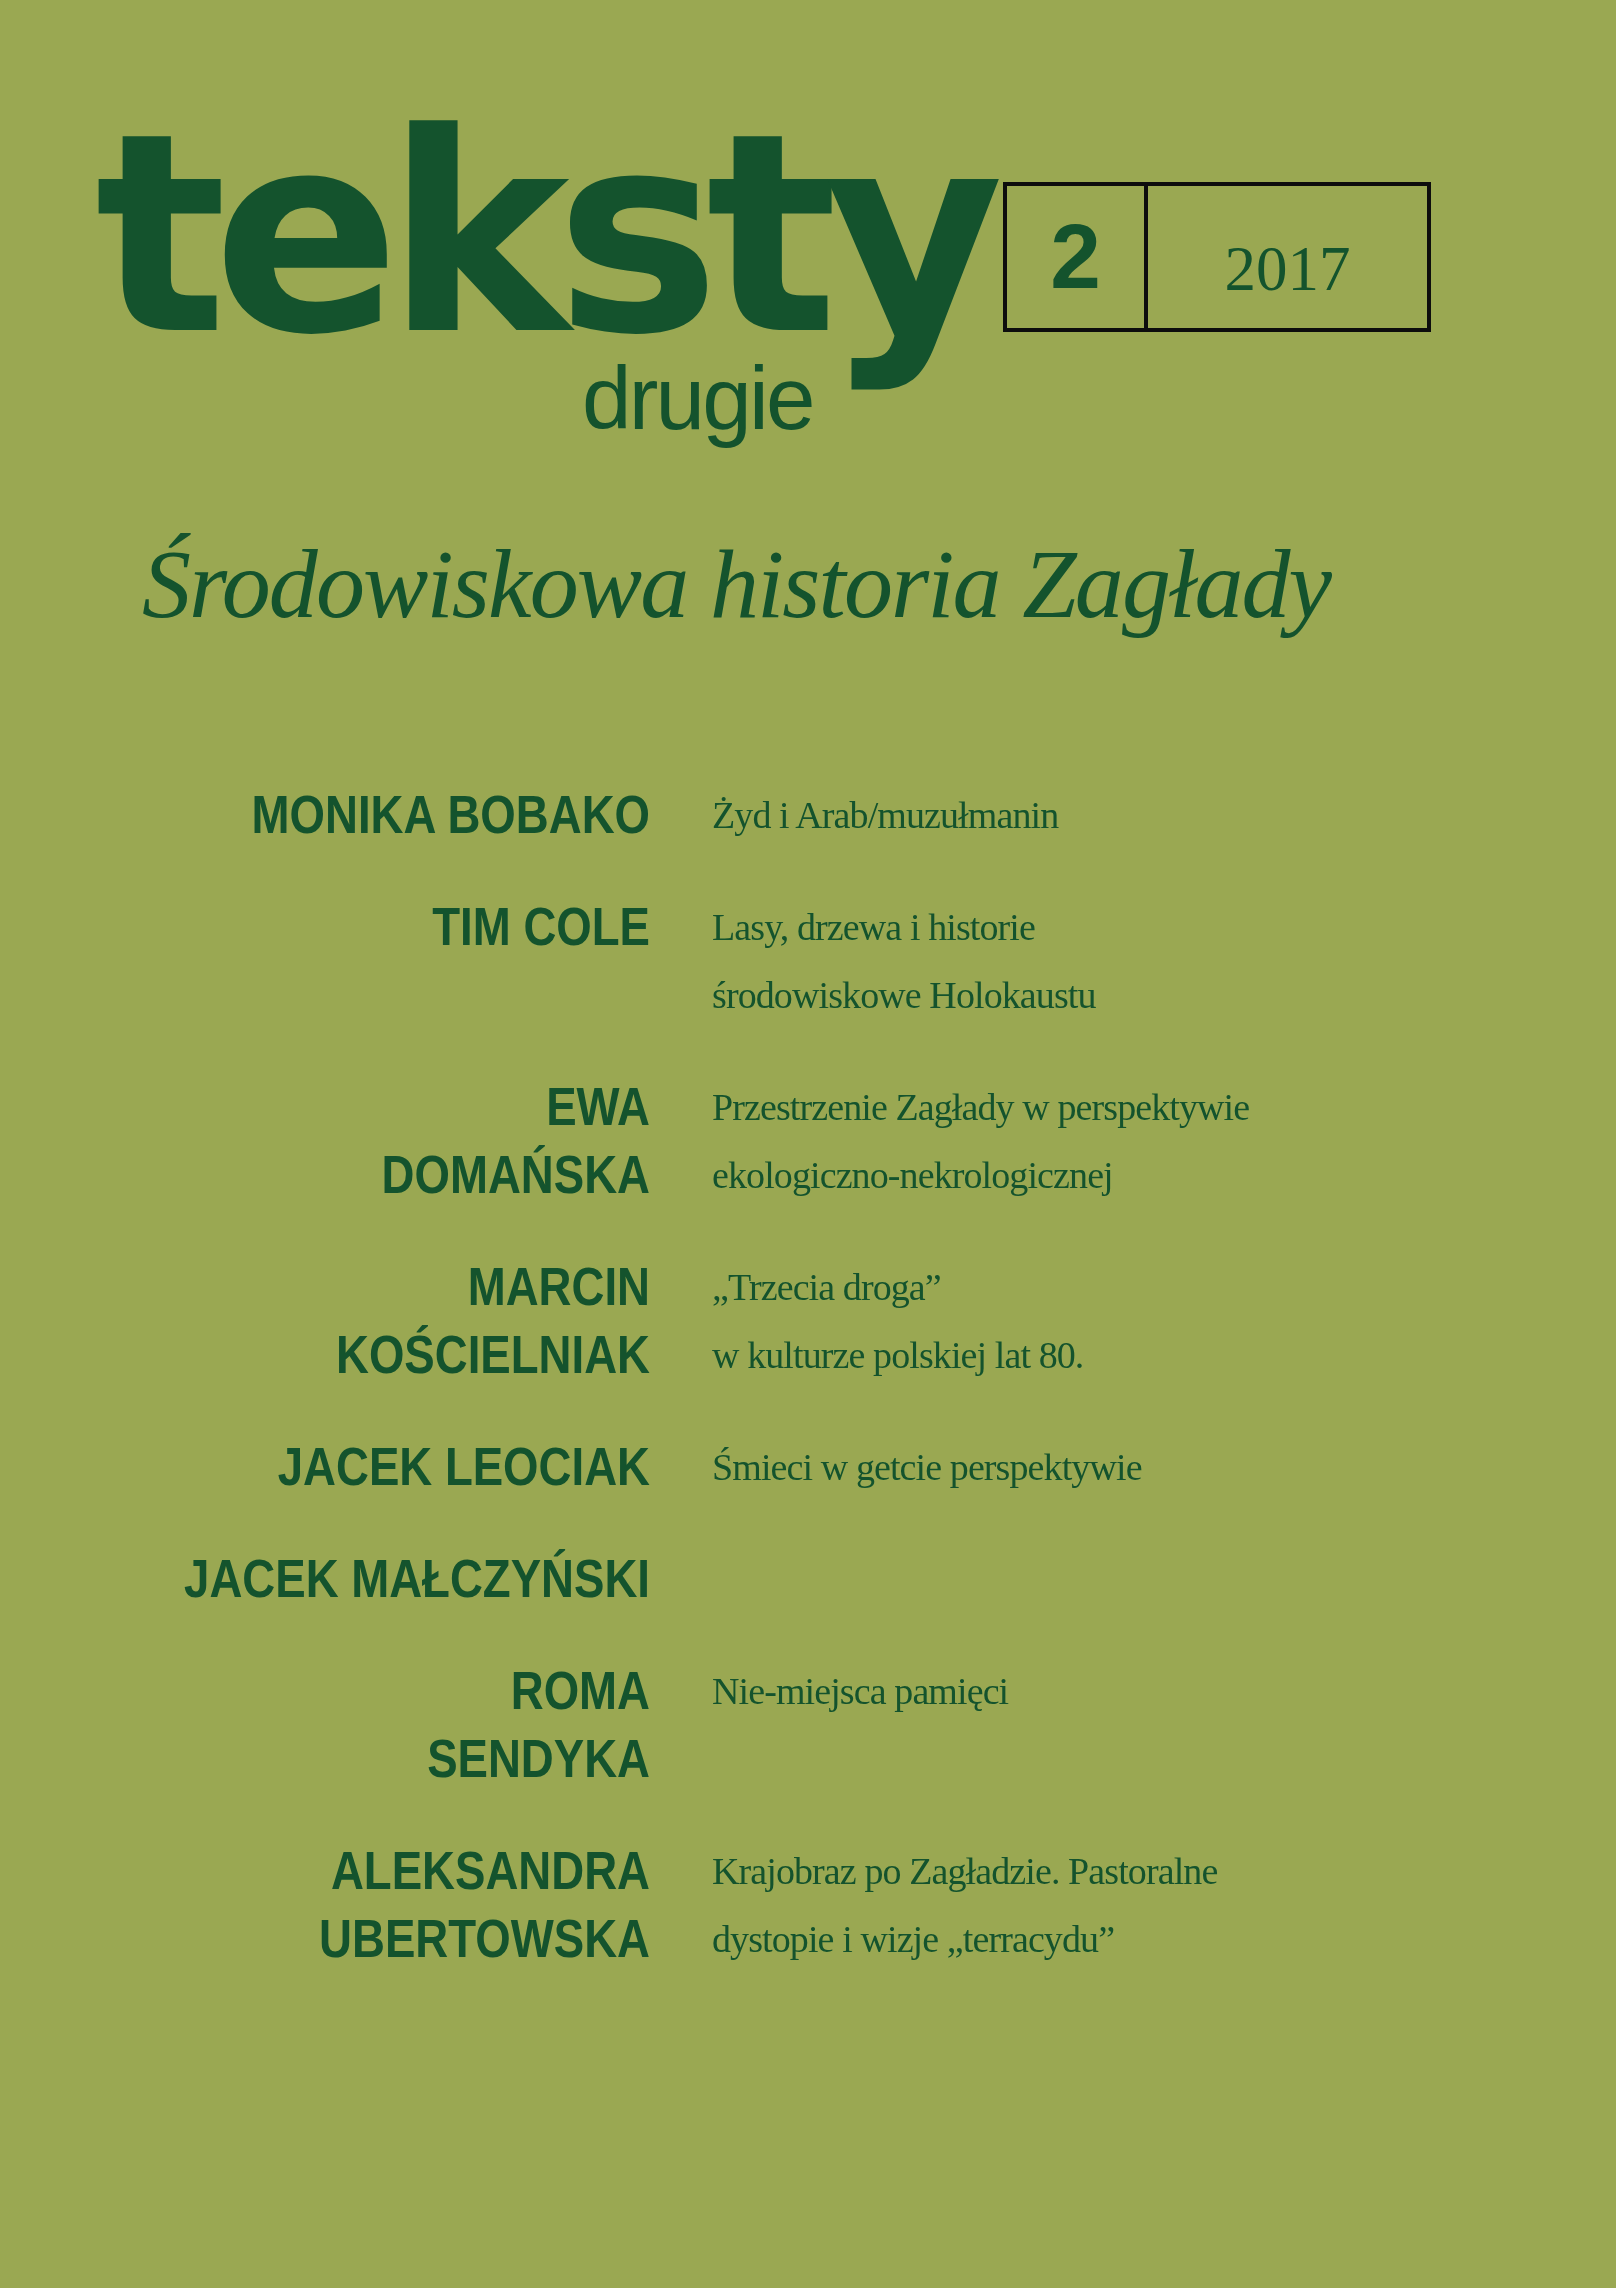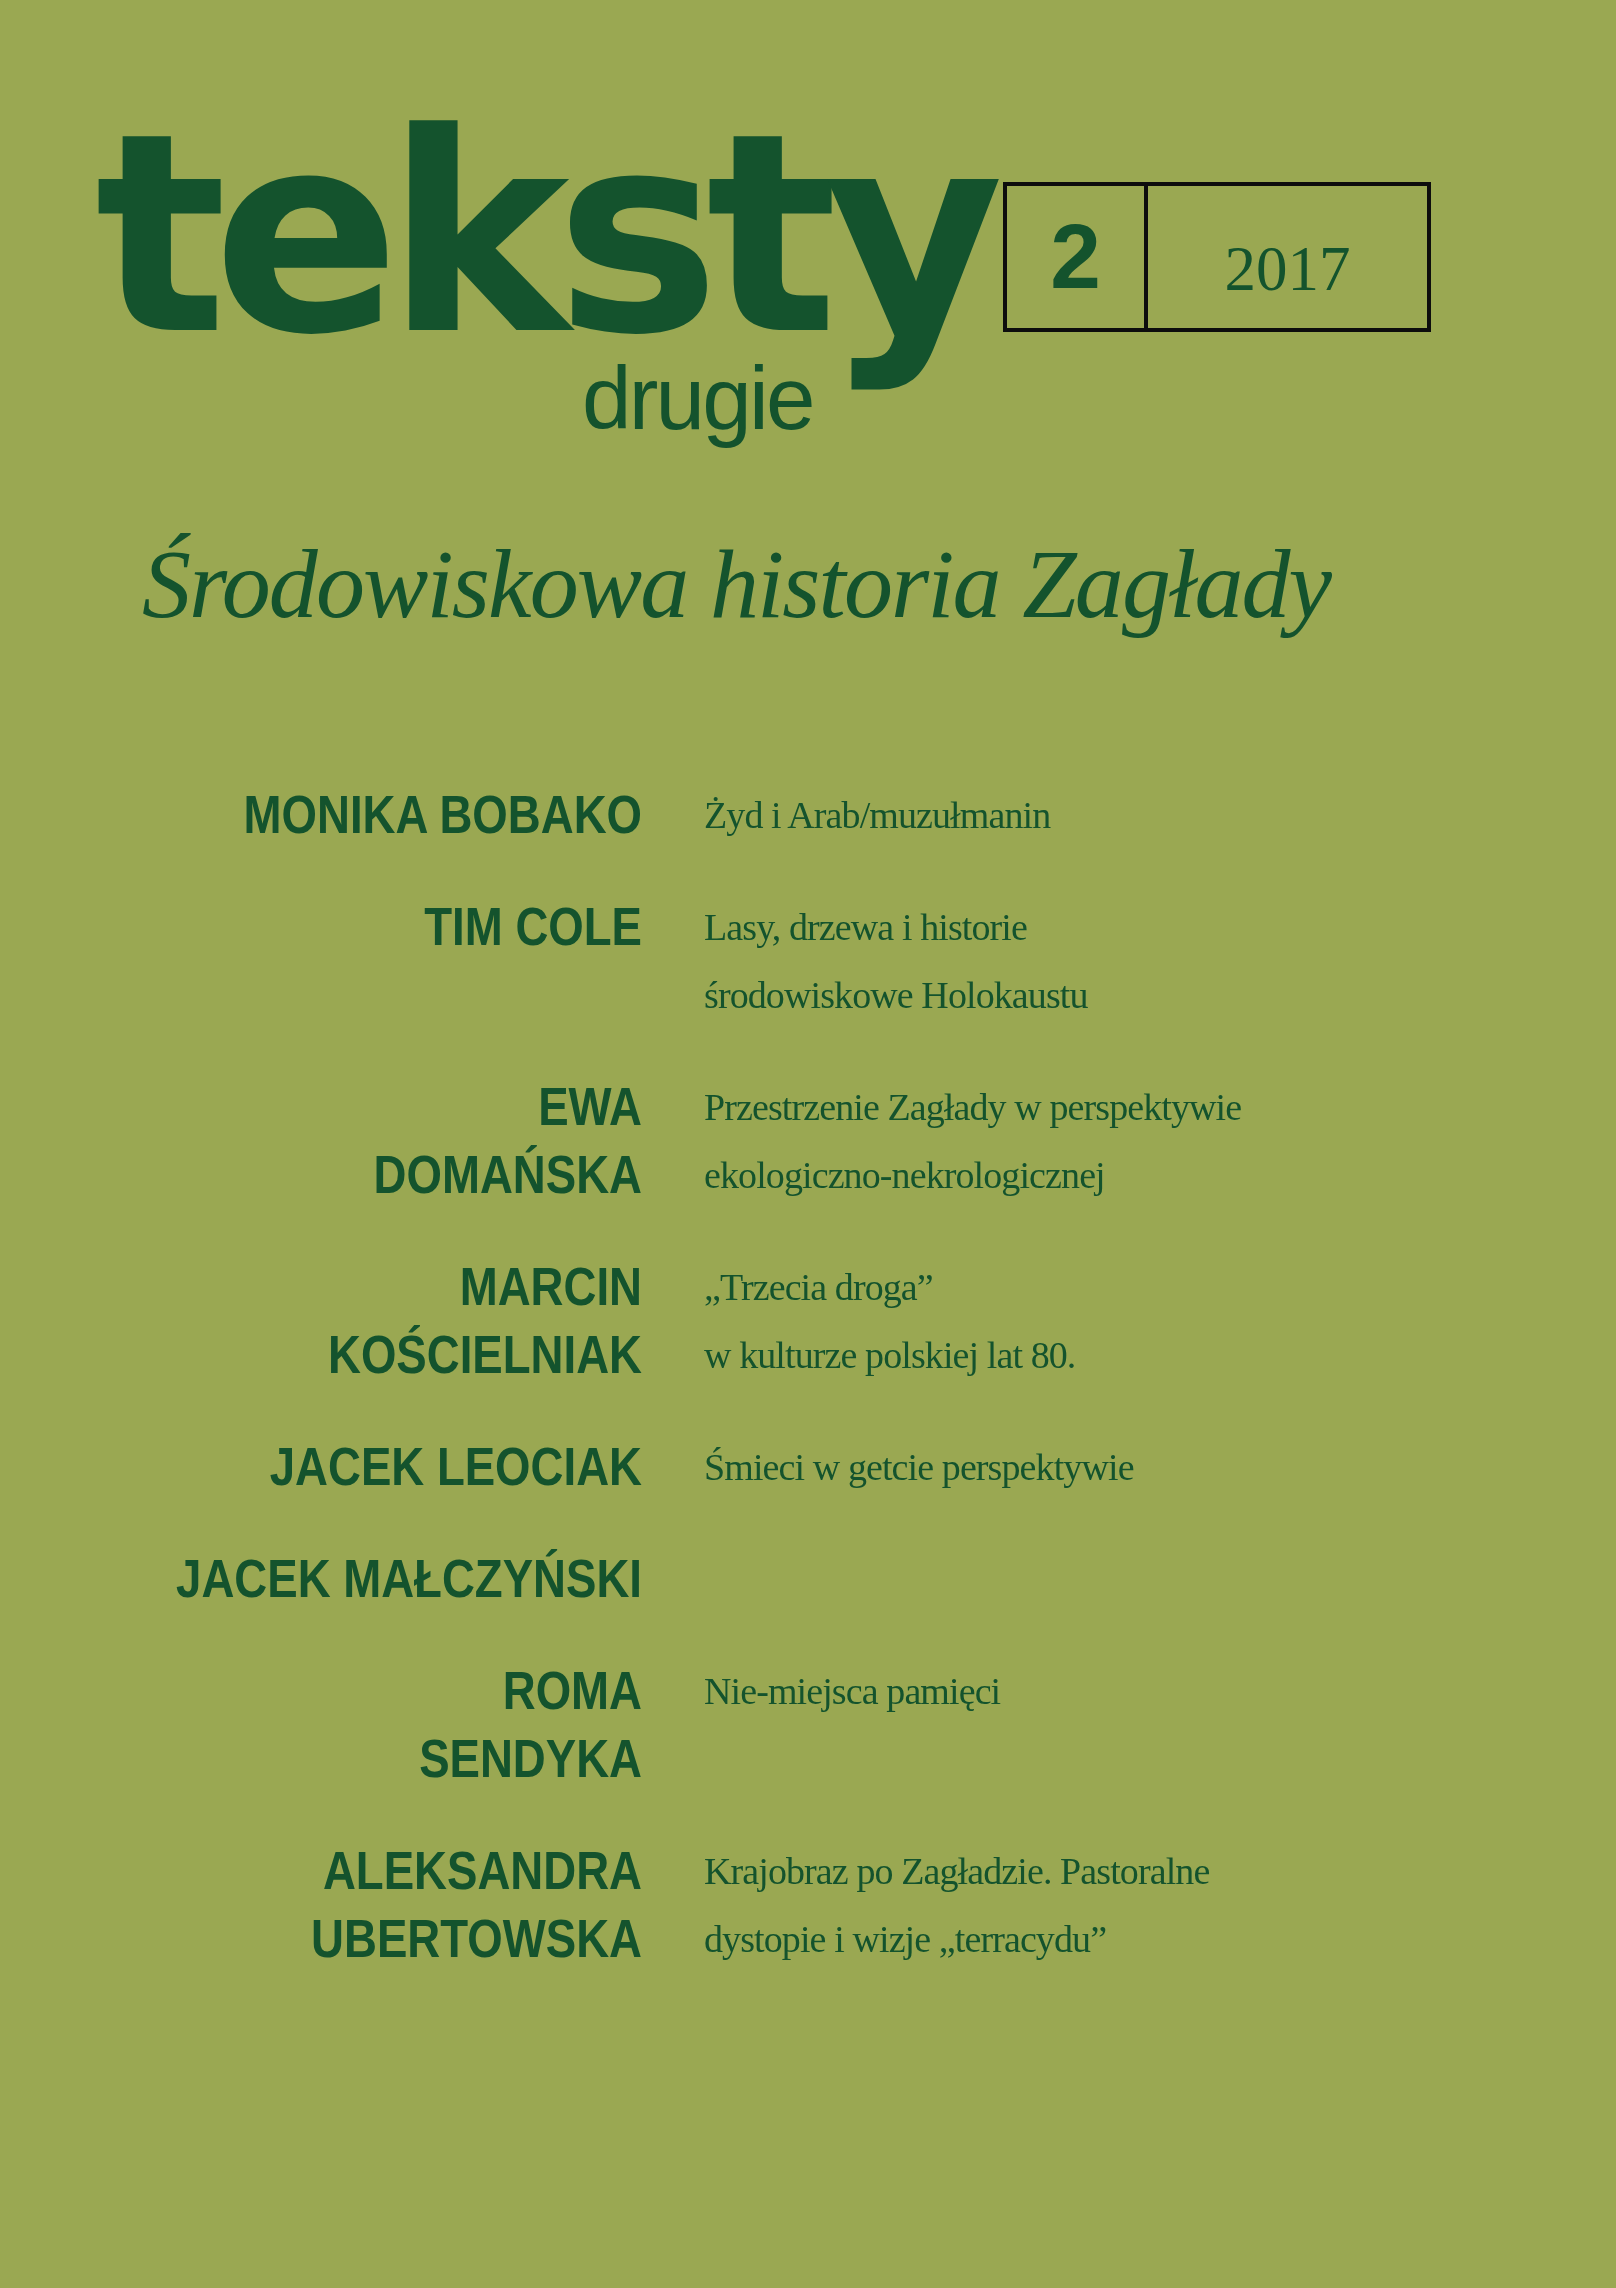--- a/index.html
+++ b/index.html
@@ -79,21 +79,21 @@
     font-weight: normal;
     font-size: 98px;
     line-height: 1.2;
     letter-spacing: -1.9px;
     white-space: nowrap;
   }
 
   
   .toc {
     position: absolute;
-    left: 8px;
+    left: 16px;
     top: 781px;
     width: 1582px;
   }
   .entry {
     display: grid;
     grid-template-columns: 634px 1fr;
     column-gap: 62px;
     margin-bottom: 44px;
   }
   .authors {

